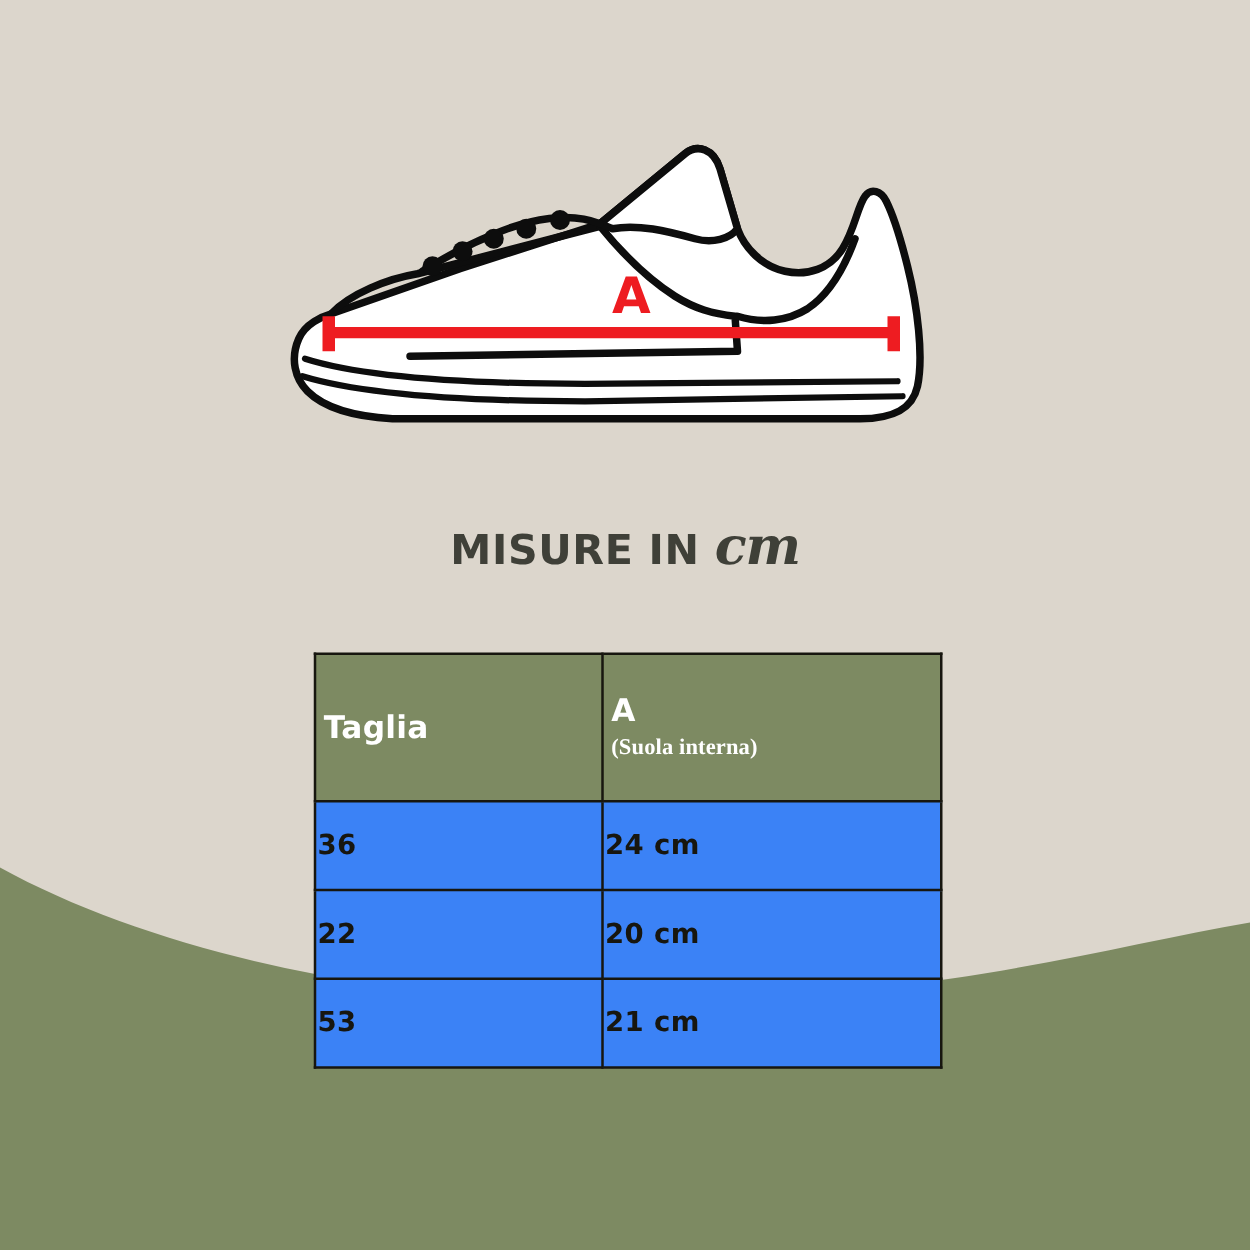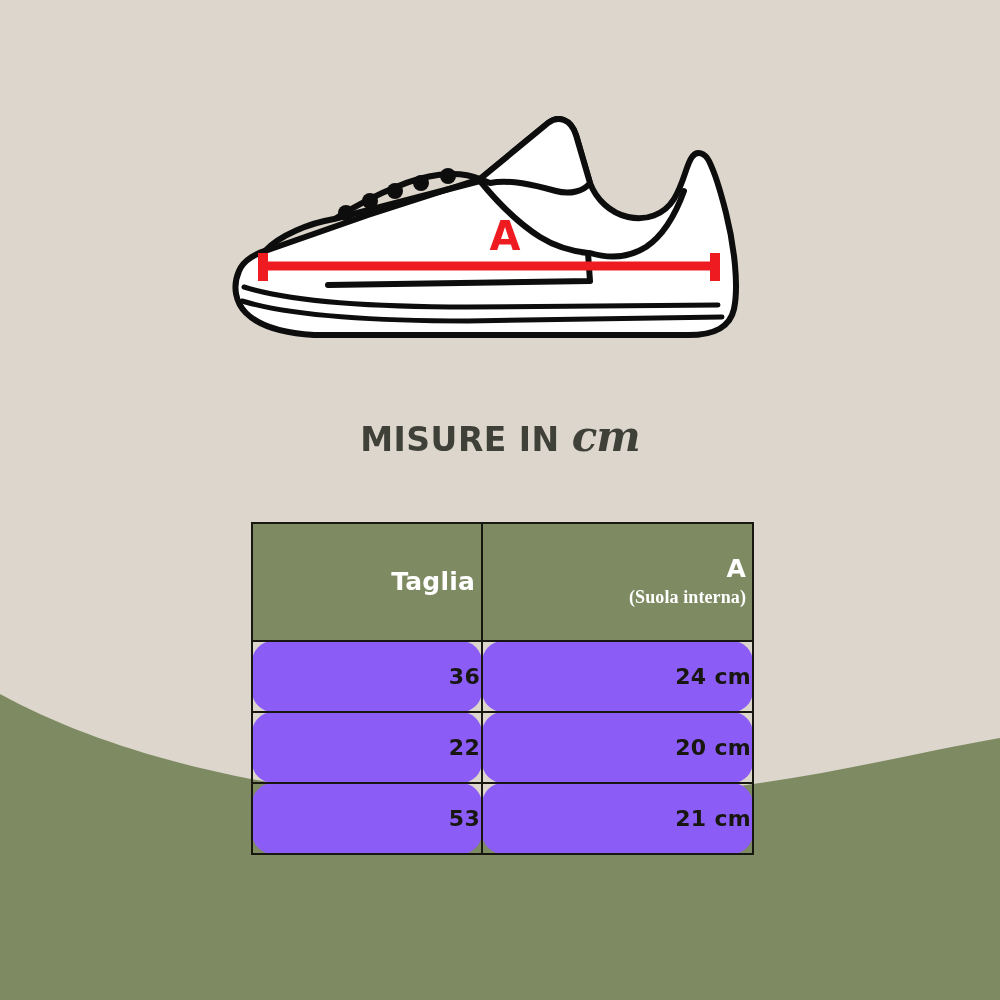--- a/index.html
+++ b/index.html
@@ -72,21 +72,21 @@
     position: absolute;
     left: 251px;
     top: 522px;
     width: 473px;
     border-collapse: collapse;
     table-layout: fixed;
   }
   .size-table td,
   .size-table th {
     border: 2px solid #17160f;
-    text-align: right;
+    text-align: left;
     vertical-align: middle;
   }
   .size-table thead th {
     background: #7d8a62;
     color: #ffffff;
     height: 116px;
     padding: 0 6px;
   }
   .th-main {
     display: block;
@@ -99,28 +99,27 @@
   .th-sub {
     display: block;
     font-family: Liberation Serif, serif;
     font-weight: 700;
     font-size: 18px;
     line-height: 1.3;
     margin-top: 2px;
     letter-spacing: 0.1px;
   }
   .size-table tbody td {
-    background: #8b5cf6;
+    background: #3b82f6;
     height: 67px;
     font-family: "DejaVu Sans", sans-serif;
     font-weight: 700;
     font-size: 22px;
     color: #17160f;
     letter-spacing: 0.3px;
-    border-radius: 21px;
   }
   .col-size { width: 216px; }
   .col-meas { width: 257px; }
 </style>
 </head>
 <body>
 
 <div id="page">
 
   <svg class="bg-layer" viewBox="0 0 1000 1000" preserveAspectRatio="none" aria-hidden="true">

